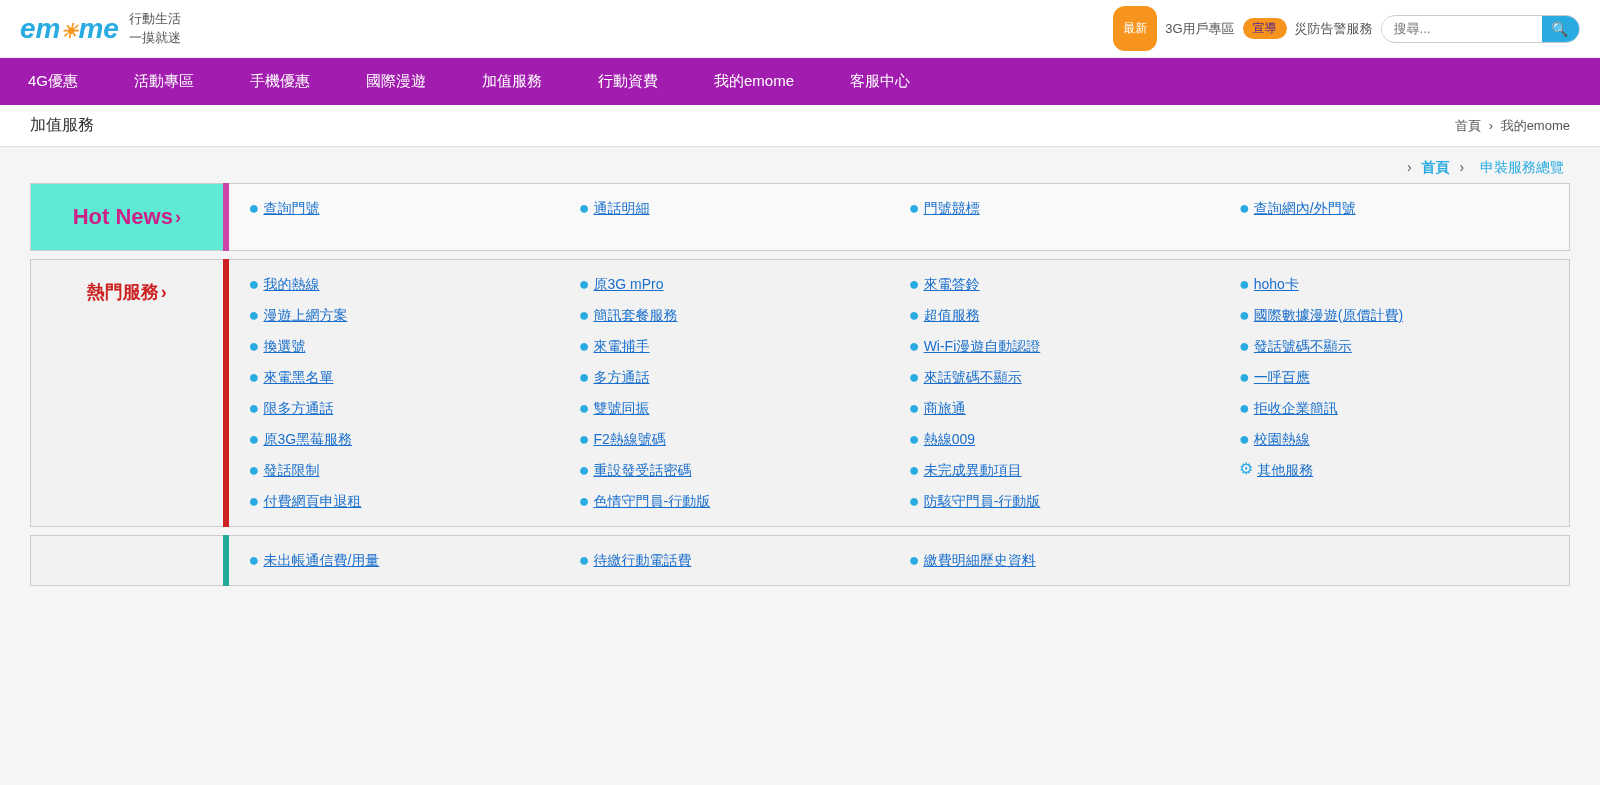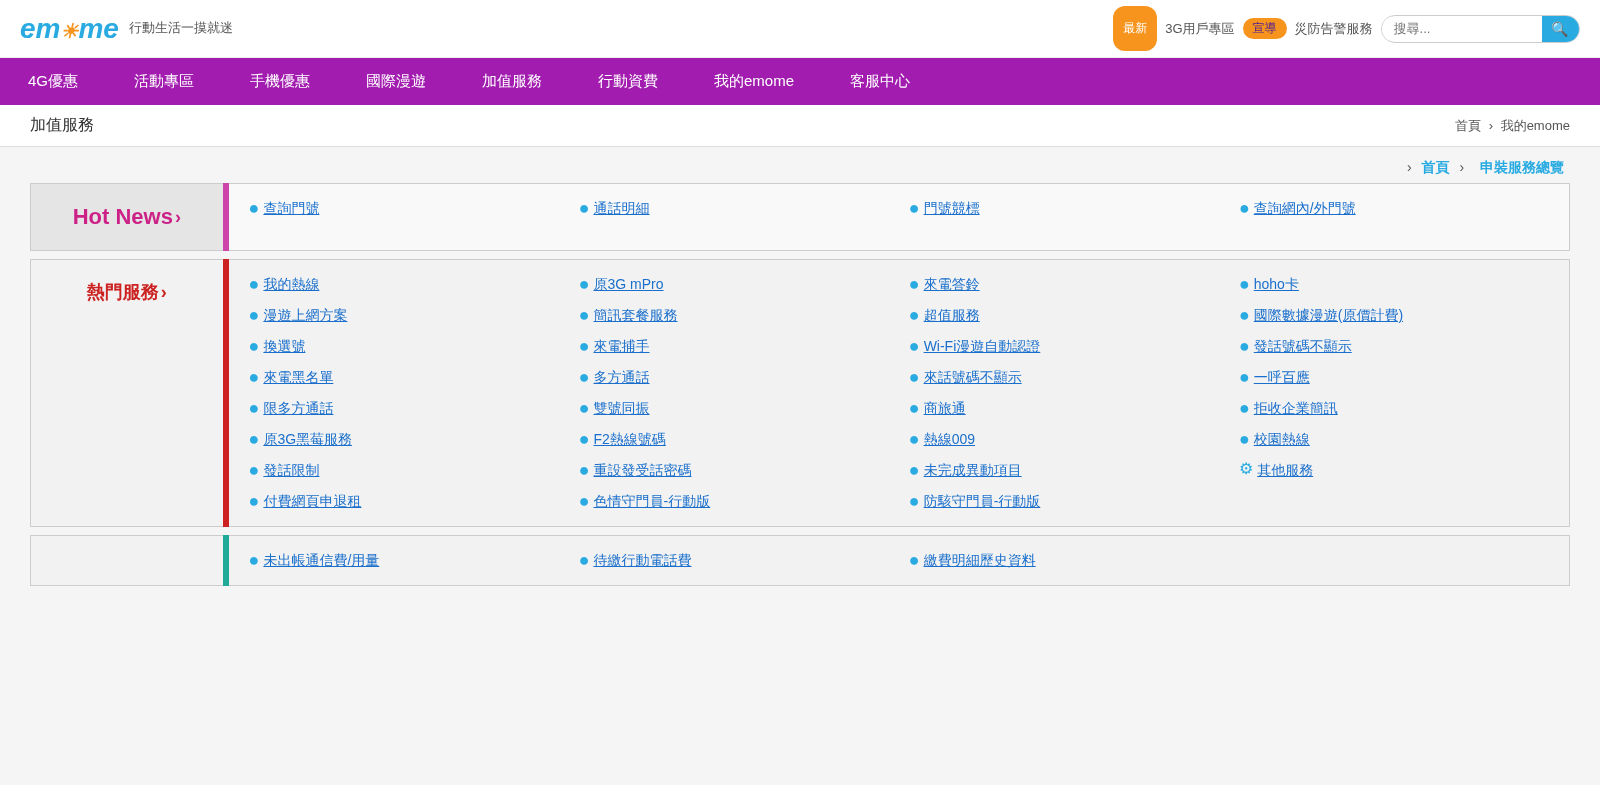--- a/index.html
+++ b/index.html
@@ -3,21 +3,21 @@
   <meta charset="utf-8">
   <style>
     * { margin: 0; padding: 0; box-sizing: border-box; }
     body { font-family: Arial, "Microsoft JhengHei", sans-serif; font-size: 14px; background: #f5f5f5; }
 
     
     #header { background: #fff; padding: 6px 20px; display: flex; align-items: center; justify-content: space-between; border-bottom: 1px solid #eee; }
     #header-left { display: flex; align-items: center; gap: 10px; }
     .logo-text { color: #29abe2; font-size: 28px; font-weight: bold; font-style: italic; }
     .logo-sun { color: #f7941d; font-size: 20px; }
-    .logo-tagline { display: flex; font-size: 13px; color: #555; line-height: 1.4; }
+    .logo-tagline { display: flex; flex-direction: column; font-size: 13px; color: #555; line-height: 1.4; }
     #header-right { display: flex; align-items: center; gap: 8px; }
     .badge-new { background: #f7941d; color: #fff; border-radius: 12px; padding: 14px 10px; font-size: 12px; }
     .badge-3g { color: #555; font-size: 13px; }
     .badge-notice { background: #f7941d; color: #4c1d95; border-radius: 12px; padding: 2px 10px; font-size: 12px; }
     .badge-disaster { color: #555; font-size: 13px; }
     .search-wrap { display: flex; align-items: center; border: 1px solid #ccc; border-radius: 20px; overflow: hidden; }
     .search-wrap input { border: none; outline: none; padding: 4px 12px; font-size: 13px; color: #aaa; width: 160px; }
     .search-btn { background: #29abe2; border: none; color: #fff; padding: 5px 10px; cursor: pointer; font-size: 14px; }
 
     
@@ -28,30 +28,30 @@
     #breadcrumb-bar { background: #fff; border-bottom: 1px solid #ddd; padding: 10px 30px; display: flex; justify-content: space-between; align-items: center; }
     .page-title-main { font-size: 16px; color: #333; }
     .breadcrumb-right { font-size: 13px; color: #555; }
     .breadcrumb-right a { color: #555; text-decoration: none; }
     .breadcrumb-right span { color: #555; margin: 0 4px; }
 
     
     #breadcrumb2 { text-align: right; padding: 12px 30px 6px; font-size: 14px; }
     #breadcrumb2 a { color: #29abe2; text-decoration: none; font-weight: bold; }
     #breadcrumb2 span { color: #555; margin: 0 6px; }
-    #breadcrumb2 .cur { color: #29abe2; font-weight: bold; }
+    #breadcrumb2 .cur { color: #29abe2; font-weight: normal; }
 
     
     #main { padding: 0 30px 20px; }
 
     
     .section-table { width: 100%; border-collapse: collapse; margin-bottom: 0; background: #fff; border: 1px solid #ccc; }
     .section-table td { border: 1px solid #ccc; vertical-align: top; }
     .label-cell { width: 195px; padding: 20px 10px; text-align: center; vertical-align: middle; }
-    .label-cell.hot-news { background: #e5e5e5; }
+    .label-cell.hot-news { background: #5eead4; }
     .label-cell.hot-service { background: #f2f2f2; }
     .label-cell.bill { background: #f2f2f2; }
 
     .hot-news-label { color: #cc2288; font-size: 22px; font-weight: bold; display: flex; align-items: center; justify-content: center; gap: 2px; }
     .hot-news-label .arrow { font-size: 18px; }
     .hot-service-label { color: #cc2222; font-size: 18px; font-weight: bold; display: flex; align-items: center; justify-content: center; gap: 2px; }
 
     .links-cell { padding: 14px 20px; background: #f9f9f9; }
     .links-cell.hot-service-bg { background: #f2f2f2; }
     .links-grid { display: grid; grid-template-columns: repeat(4, 1fr); gap: 10px 20px; }

